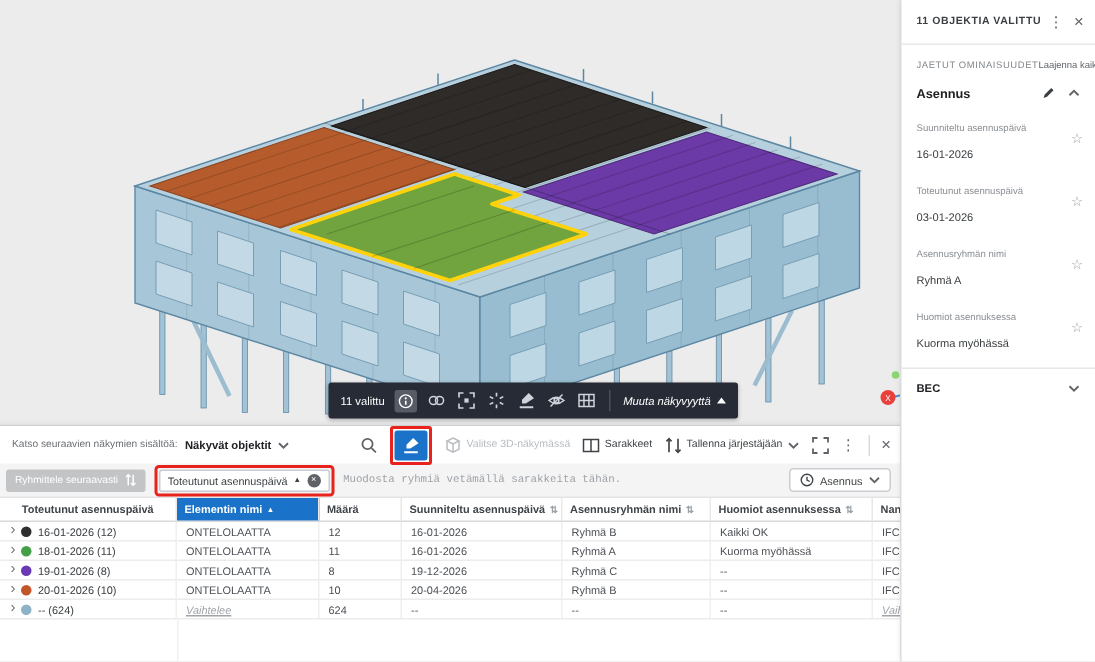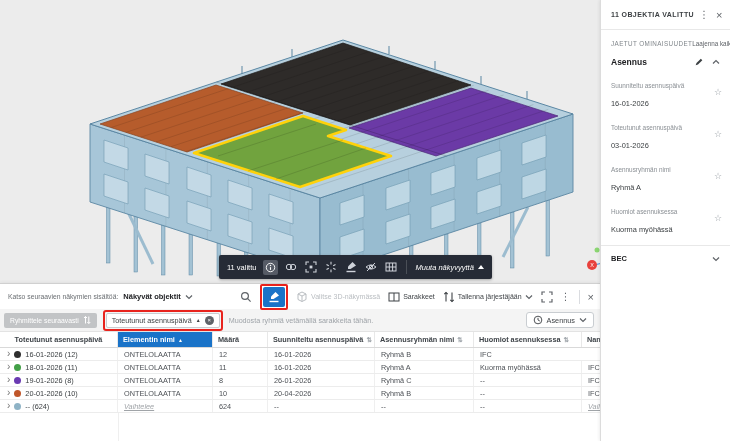--- a/index.html
+++ b/index.html
@@ -69,21 +69,21 @@
     display:flex; align-items:center; padding:0 6px 0 4px; gap:6px; }
   .group-pill { background:#c2c4c6; color:#fff; font-size:6.8px; border-radius:2px;
     height:15px; display:flex; align-items:center; gap:4px; padding:0 6px; white-space:nowrap; }
   .chip-wrap { border:2px solid var(--c-red,#e8231d); border-radius:3px; padding:1px; }
   .chip { background:#fff; border:1px solid #c9cdd1; border-radius:2px; height:15px;
     display:flex; align-items:center; gap:4px; padding:0 5px; white-space:nowrap; }
   .chip-label { font-size:7.2px; color:#3c4043; }
   .sort-asc { font-size:5px; color:#3c4043; }
   .chip-remove { width:9px; height:9px; border-radius:50%; background:#5f6368; color:#fff;
     font-size:6px; line-height:9px; text-align:center; }
-  .hint { font-size:7.2px; color:#9ea3a8; white-space:nowrap; overflow:hidden; }
+  .hint { font-size:7.2px; color:#9ea3a8; white-space:nowrap; overflow:hidden;font-family:Liberation Mono, monospace; }
   .preset-btn { margin-left:auto; border:1px solid #c9cdd1; background:#fff; border-radius:3px;
     height:16px; display:flex; align-items:center; gap:4px; padding:0 6px; white-space:nowrap; }
   .preset-btn .tool-label { font-size:7.3px; }
 
   
   .thead { height:16px; display:flex; border-bottom:1px solid #d9d9d9; }
   .th { font-size:7.3px; font-weight:bold; color:#3f4449; display:flex; align-items:center;
     padding:0 5px; border-right:1px solid #e8e8e8; overflow:hidden; white-space:nowrap; gap:3px; }
   .th.c1 { justify-content:center; }
   .th.sorted { background:var(--c-blue,#1a73c8); color:#fff; }
@@ -412,20 +412,21 @@
   <div class="tr">
     <div class="td c1">
         <span class="exp">›</span>
         <span class="dot" style="background: rgb(47, 47, 47);"></span>
         <span>16-01-2026 (12)</span>
       </div>
     <div class="td c2">ONTELOLAATTA</div>
     <div class="td c3">12</div>
     <div class="td c4">16-01-2026</div>
     <div class="td c5">Ryhmä B</div>
+    <div class="td c6">Kaikki OK</div>
     <div class="td c7">IFCE</div>
   </div>
   <div class="tr">
     <div class="td c1">
         <span class="exp">›</span>
         <span class="dot" style="background: rgb(67, 160, 71);"></span>
         <span>18-01-2026 (11)</span>
       </div>
     <div class="td c2">ONTELOLAATTA</div>
     <div class="td c3">11</div>
@@ -435,21 +436,21 @@
     <div class="td c7">IFCE</div>
   </div>
   <div class="tr">
     <div class="td c1">
         <span class="exp">›</span>
         <span class="dot" style="background: rgb(106, 58, 178);"></span>
         <span>19-01-2026 (8)</span>
       </div>
     <div class="td c2">ONTELOLAATTA</div>
     <div class="td c3">8</div>
-    <div class="td c4">26-01-2026</div>
+    <div class="td c4">19-12-2026</div>
     <div class="td c5">Ryhmä C</div>
     <div class="td c6">--</div>
     <div class="td c7">IFCE</div>
   </div>
   <div class="tr">
     <div class="td c1">
         <span class="exp">›</span>
         <span class="dot" style="background: rgb(192, 86, 42);"></span>
         <span>20-01-2026 (10)</span>
       </div>

